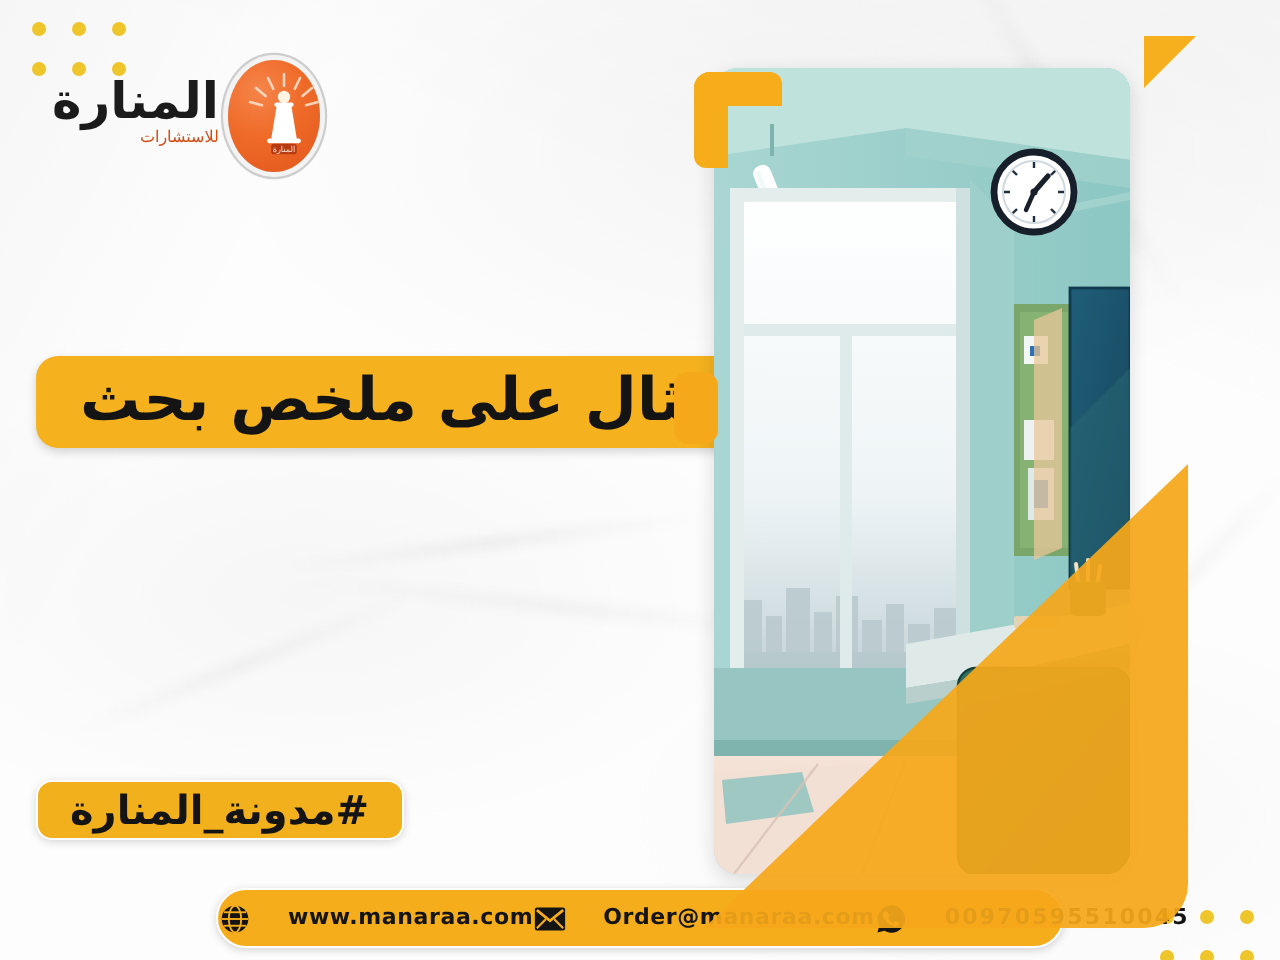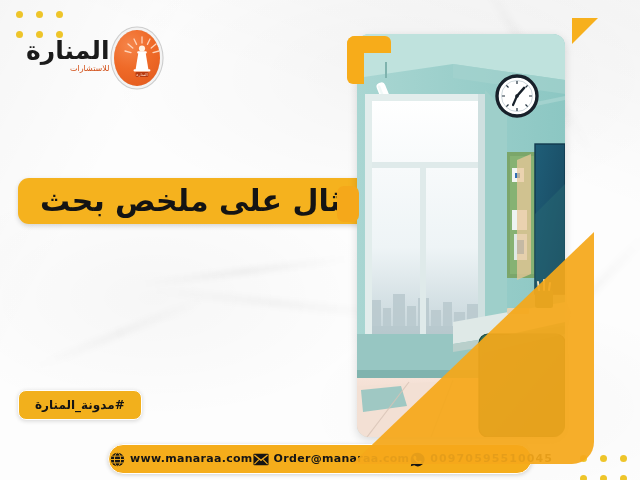--- a/index.html
+++ b/index.html
@@ -56,21 +56,21 @@
     white-space:nowrap;letter-spacing:0px;
   }
 
   
   #blogtag{
     position:absolute;left:18px;top:390px;height:30px;
     background:#f2b01c;border:1.6px solid #ffffff;border-radius:8px;
     display:flex;align-items:center;padding:0 16px;box-sizing:border-box;
     box-shadow:0 1px 4px rgba(0,0,0,.16);
   }
-  #blogtag-text{direction:rtl;color:#141414;font-weight:bold;font-size:12px;line-height:18px;white-space:nowrap;}
+  #blogtag-text{direction:rtl;color:#141414;font-weight:bold;font-size:20px;line-height:18px;white-space:nowrap;}
 
   
   #media{position:absolute;left:357px;top:34px;width:208px;height:403px;border-radius:12px;overflow:hidden;
     box-shadow:0 3px 10px rgba(0,0,0,.14);}
   #media svg{display:block;}
 
   
   #corner-tl{position:absolute;left:347px;top:36px;width:44px;height:48px;z-index:3;}
   #corner-tl i{position:absolute;background:#f7ac1a;}
   #corner-tl i.h{left:0;top:0;width:44px;height:17px;border-top-left-radius:8px;border-top-right-radius:6px;}
@@ -80,21 +80,21 @@
   #sq-left{position:absolute;left:337px;top:186px;width:22px;height:36px;border-radius:7px;background:#f5a81a;z-index:3;}
   #tri-bottomright{position:absolute;left:352px;top:232px;width:242px;height:232px;z-index:4;pointer-events:none;}
 
   
   #footer{
     position:absolute;left:108px;top:444px;width:424px;height:30px;
     background:#f5ad1b;border:1.6px solid #ffffff;border-radius:15px;
     display:flex;align-items:center;justify-content:space-around;
     box-sizing:border-box;box-shadow:0 1px 4px rgba(0,0,0,.18);
   }
-  .contact{display:flex;align-items:center;gap:5px;}
+  .contact{display:flex;align-items:center;gap:19px;}
   .contact .glyph{width:16px;height:16px;flex:0 0 16px;display:flex;align-items:center;justify-content:center;}
   .contact .txt{font-size:11px;line-height:12px;color:#151515;font-weight:bold;letter-spacing:0.3px;white-space:nowrap;}
   #contact-phone .txt{letter-spacing:1.1px;}
 </style>
 </head>
 <body>
 
 <div id="poster">
 
   <div class="crease c1"></div>

